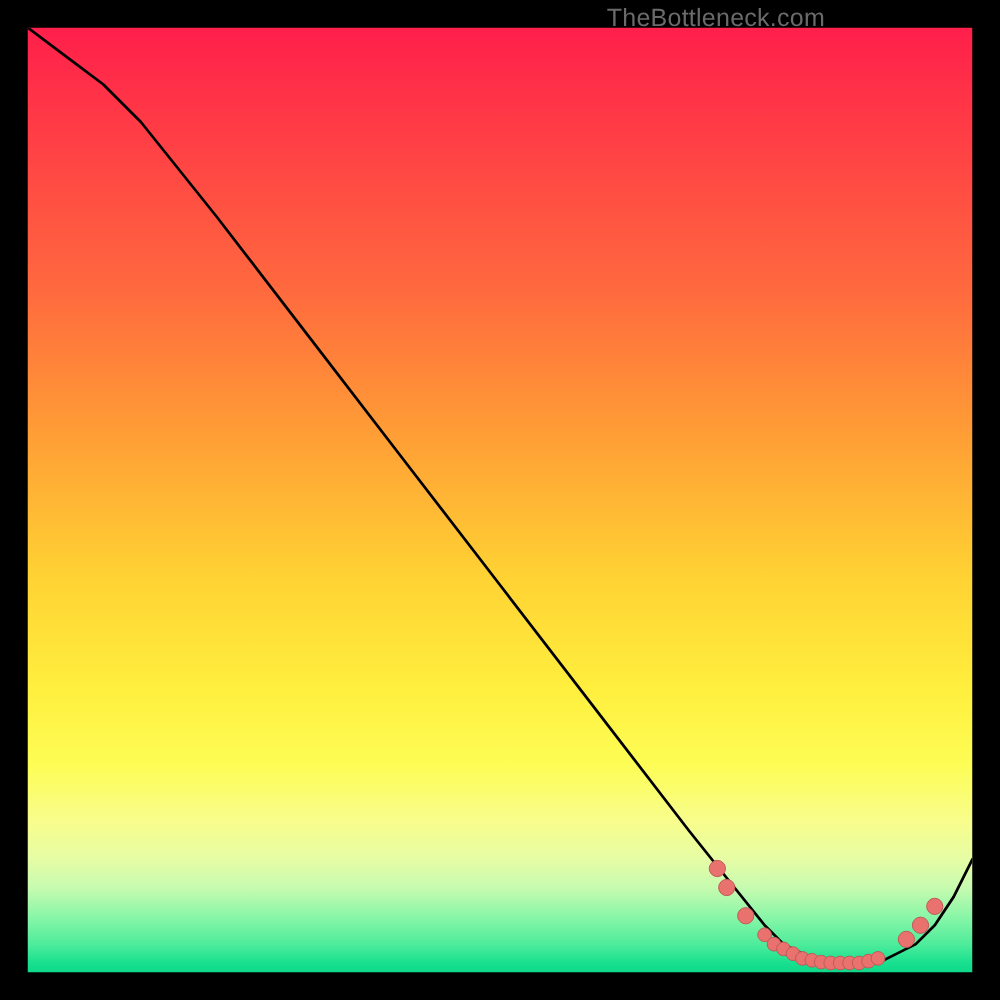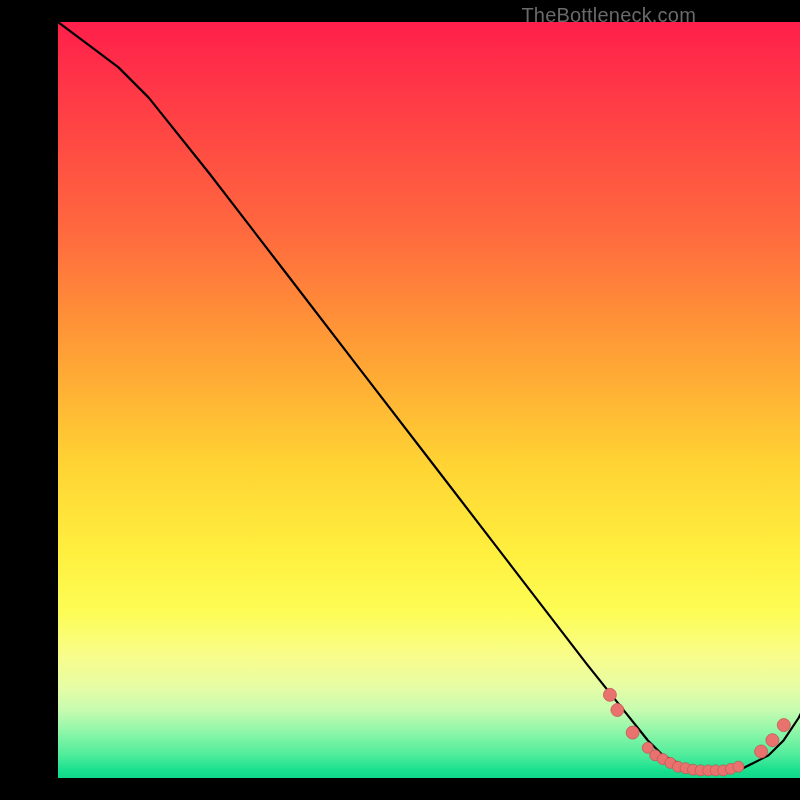--- a/index.html
+++ b/index.html
@@ -9,21 +9,20 @@
     width: 800px;
     height: 800px;
     overflow: hidden;
     font-family: Arial, Helvetica, sans-serif;
   }
   .stage {
     position: relative;
     width: 672px;
     height: 800px;
     background: #000;
-    margin-left: 36px;
   }
   .watermark {
     position: absolute;
     top: 4px;
     right: 12px;
     color: #6a6a6a;
     font-size: 20px;
     font-weight: 500;
     letter-spacing: 0.2px;
     z-index: 50;

